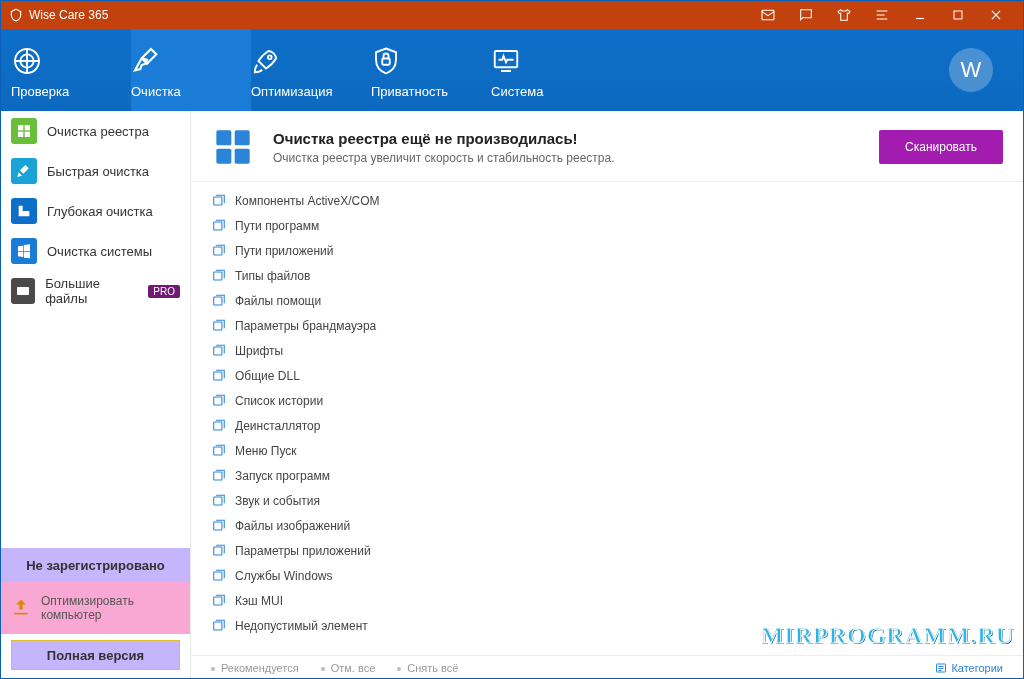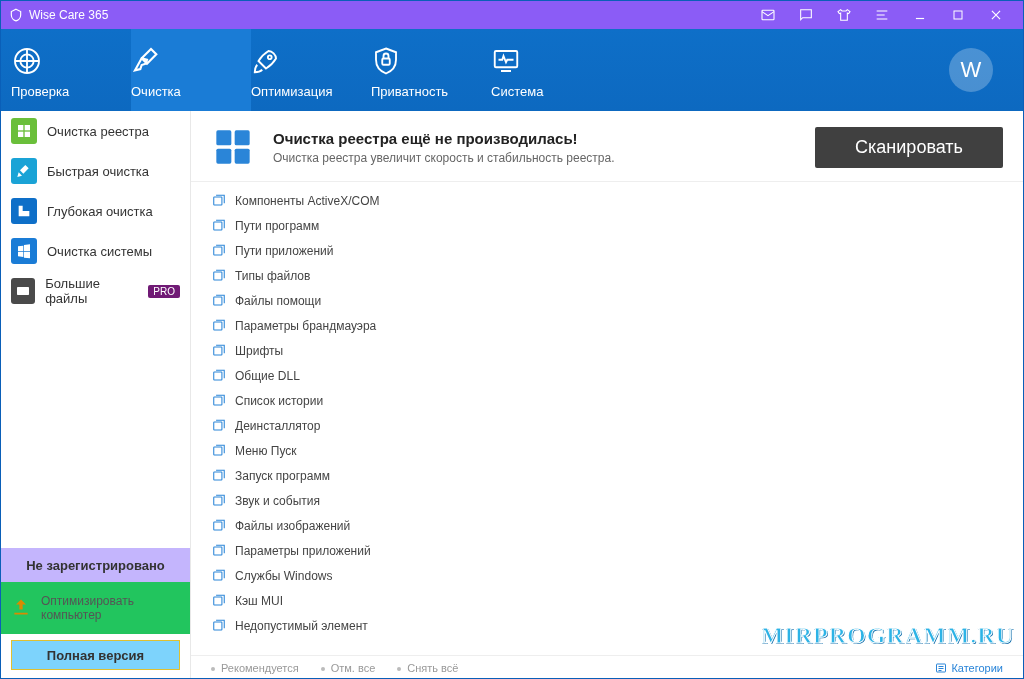--- a/index.html
+++ b/index.html
@@ -1,47 +1,47 @@
 <!DOCTYPE html>
 <html><head>
   <meta charset="utf-8">
   <style>
     * { margin: 0; padding: 0; box-sizing: border-box; font-family: 'Segoe UI', Arial, sans-serif; }
     body { width: 1024px; height: 679px; border: 1px solid #0a5fb8; background: #fff; overflow: hidden; }
 
-    .titlebar { height: 28px; background: #8b5cf6; display: flex; align-items: center; padding: 0 8px; color: #fff; font-size: 12px; }
+    .titlebar { height: 28px; background: #c2410c; display: flex; align-items: center; padding: 0 8px; color: #fff; font-size: 12px; }
     .titlebar .shield { margin-right: 6px; display: flex; align-items: center; }
     .titlebar .title { flex: 0 0 auto; }
     .titlebar .spacer { flex: 1; }
     .titlebar .tb-icon { width: 38px; height: 28px; display: flex; align-items: center; justify-content: center; cursor: pointer; }
 
     .navbar { height: 82px; background: linear-gradient(#0e6fc8, #0d69c0); display: flex; align-items: center; padding: 0 10px; }
     .nav-item { width: 120px; height: 82px; display: flex; flex-direction: column; align-items: flex-start; justify-content: center; color: #fff; font-size: 13px; cursor: pointer; }
     .nav-item.active { background: #1a7cd6; }
     .nav-item .nicon { height: 38px; display: flex; align-items: center; justify-content: center; margin-bottom: 4px; }
     .nav-spacer { flex: 1; }
     .user-badge { width: 44px; height: 44px; border-radius: 50%; background: rgba(255,255,255,0.25); display: flex; align-items: center; justify-content: center; margin-right: 20px; color: #fff; font-size: 22px; font-weight: 300; }
 
     .body { display: flex; height: calc(679px - 28px - 82px); }
     .sidebar { width: 190px; background: #fff; border-right: 1px solid #e8e8e8; display: flex; flex-direction: column; }
     .side-item { height: 40px; display: flex; align-items: center; padding: 0 10px; font-size: 13px; color: #333; cursor: pointer; gap: 10px; }
     .side-icon { width: 26px; height: 26px; border-radius: 3px; display: flex; align-items: center; justify-content: center; }
     .badge-pro { background: #701a75; color: #fff; font-size: 10px; padding: 1px 5px; border-radius: 2px; margin-left: auto; }
 
     .side-bottom { margin-top: auto; }
     .unreg { background: #c4b5fd; height: 34px; display: flex; align-items: center; justify-content: center; font-size: 13px; color: #333; font-weight: 600; }
-    .promo { background: #22c55e; padding: 12px 10px; font-size: 12px; color: #555; display: flex; align-items: center; gap: 10px; }
-    .full-btn { background: #7dd3fc; border: 1px solid #e0c030; margin: 6px 10px 10px; height: 30px; display: flex; align-items: center; justify-content: center; font-size: 13px; color: #333; cursor: pointer; font-weight: 600; }
+    .promo { background: #f9a8d4; padding: 12px 10px; font-size: 12px; color: #555; display: flex; align-items: center; gap: 10px; }
+    .full-btn { background: #c4b5fd; border: 1px solid #e0c030; margin: 6px 10px 10px; height: 30px; display: flex; align-items: center; justify-content: center; font-size: 13px; color: #333; cursor: pointer; font-weight: 600; }
 
     .main { flex: 1; display: flex; flex-direction: column; background: #fff; }
     .header-panel { padding: 14px 20px 12px 20px; border-bottom: 1px solid #eee; display: flex; align-items: center; gap: 18px; }
     .big-icon { width: 44px; height: 44px; display: flex; align-items: center; justify-content: center; flex-shrink: 0; }
     .header-text h2 { font-size: 15px; color: #222; font-weight: 600; margin-bottom: 4px; }
     .header-text p { font-size: 12px; color: #666; }
-    .scan-btn { margin-left: auto; background: #404040; color: #fff; border: none; padding: 10px 40px; font-size: 18px; cursor: pointer; border-radius: 2px; }
+    .scan-btn { margin-left: auto; background: #a21caf; color: #fff; border: none; padding: 10px 26px; font-size: 12px; cursor: pointer; border-radius: 2px; }
 
     .list { flex: 1; overflow-y: auto; padding: 6px 0 0 20px; }
     .list-row { display: flex; align-items: center; height: 25px; font-size: 12px; color: #444; gap: 8px; cursor: pointer; }
     .row-icon { width: 16px; height: 16px; color: #2a85d8; display: flex; align-items: center; justify-content: center; flex-shrink: 0; }
 
     .footer { border-top: 1px solid #eee; height: 25px; display: flex; align-items: center; padding: 6px 20px; gap: 22px; font-size: 11px; color: #999; }
     .footer .dot { width: 4px; height: 4px; background: #bbb; border-radius: 50%; display: inline-block; margin-right: 6px; vertical-align: middle; }
     .footer .link { cursor: pointer; }
     .footer .right { margin-left: auto; display: flex; align-items: center; gap: 4px; color: #2a85d8; cursor: pointer; }
 

